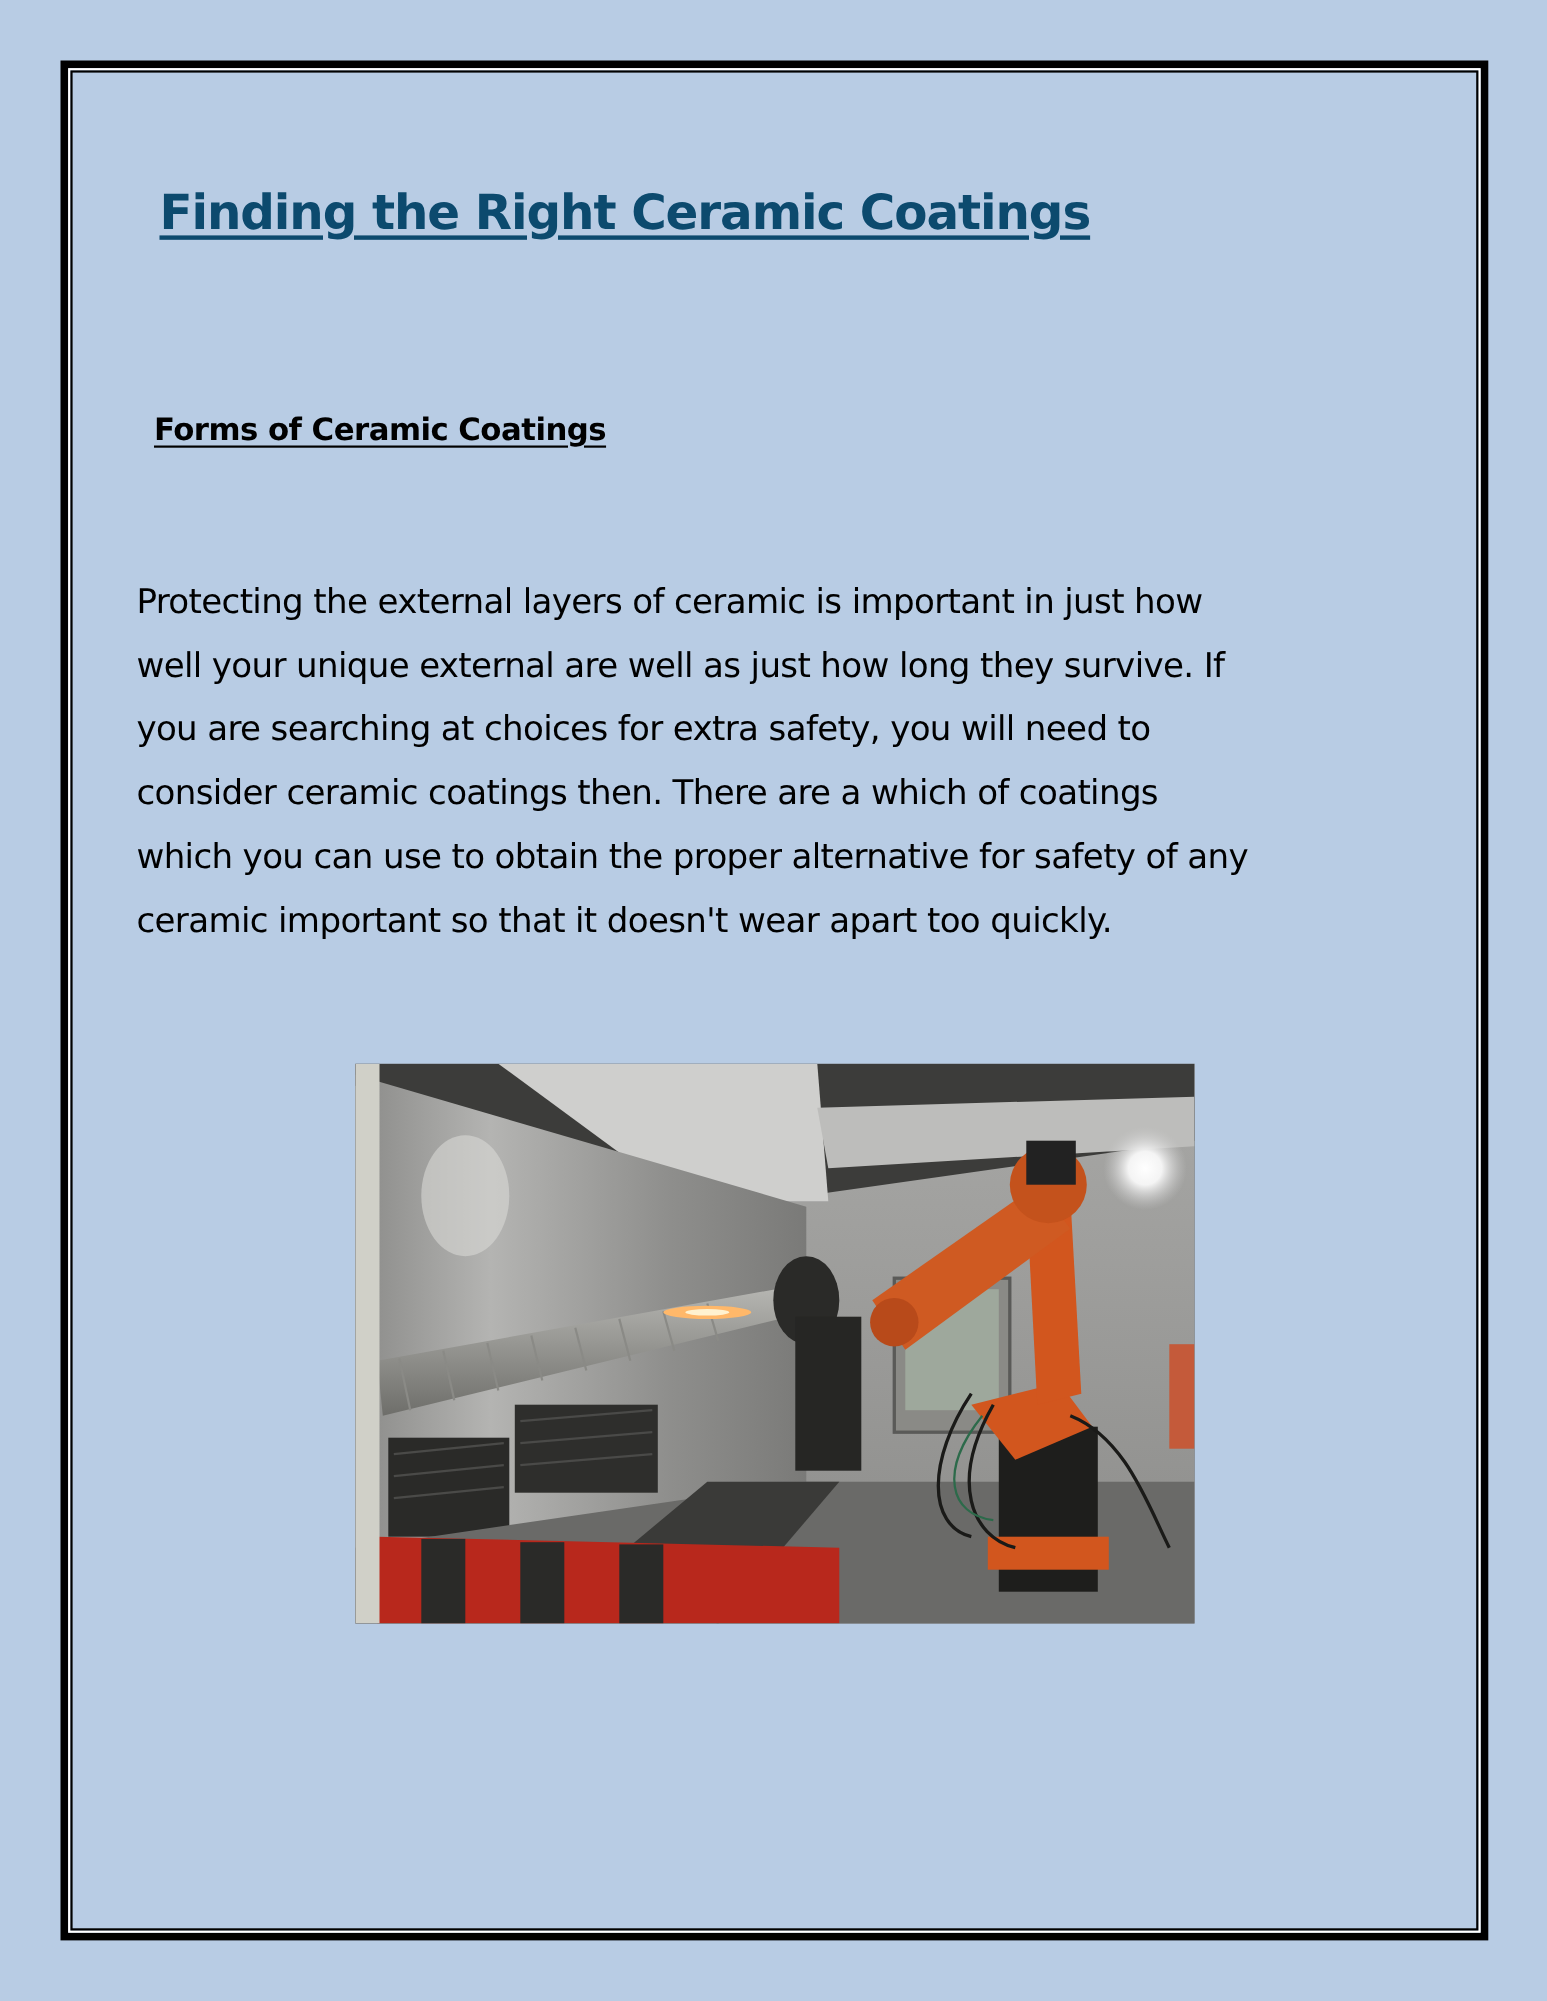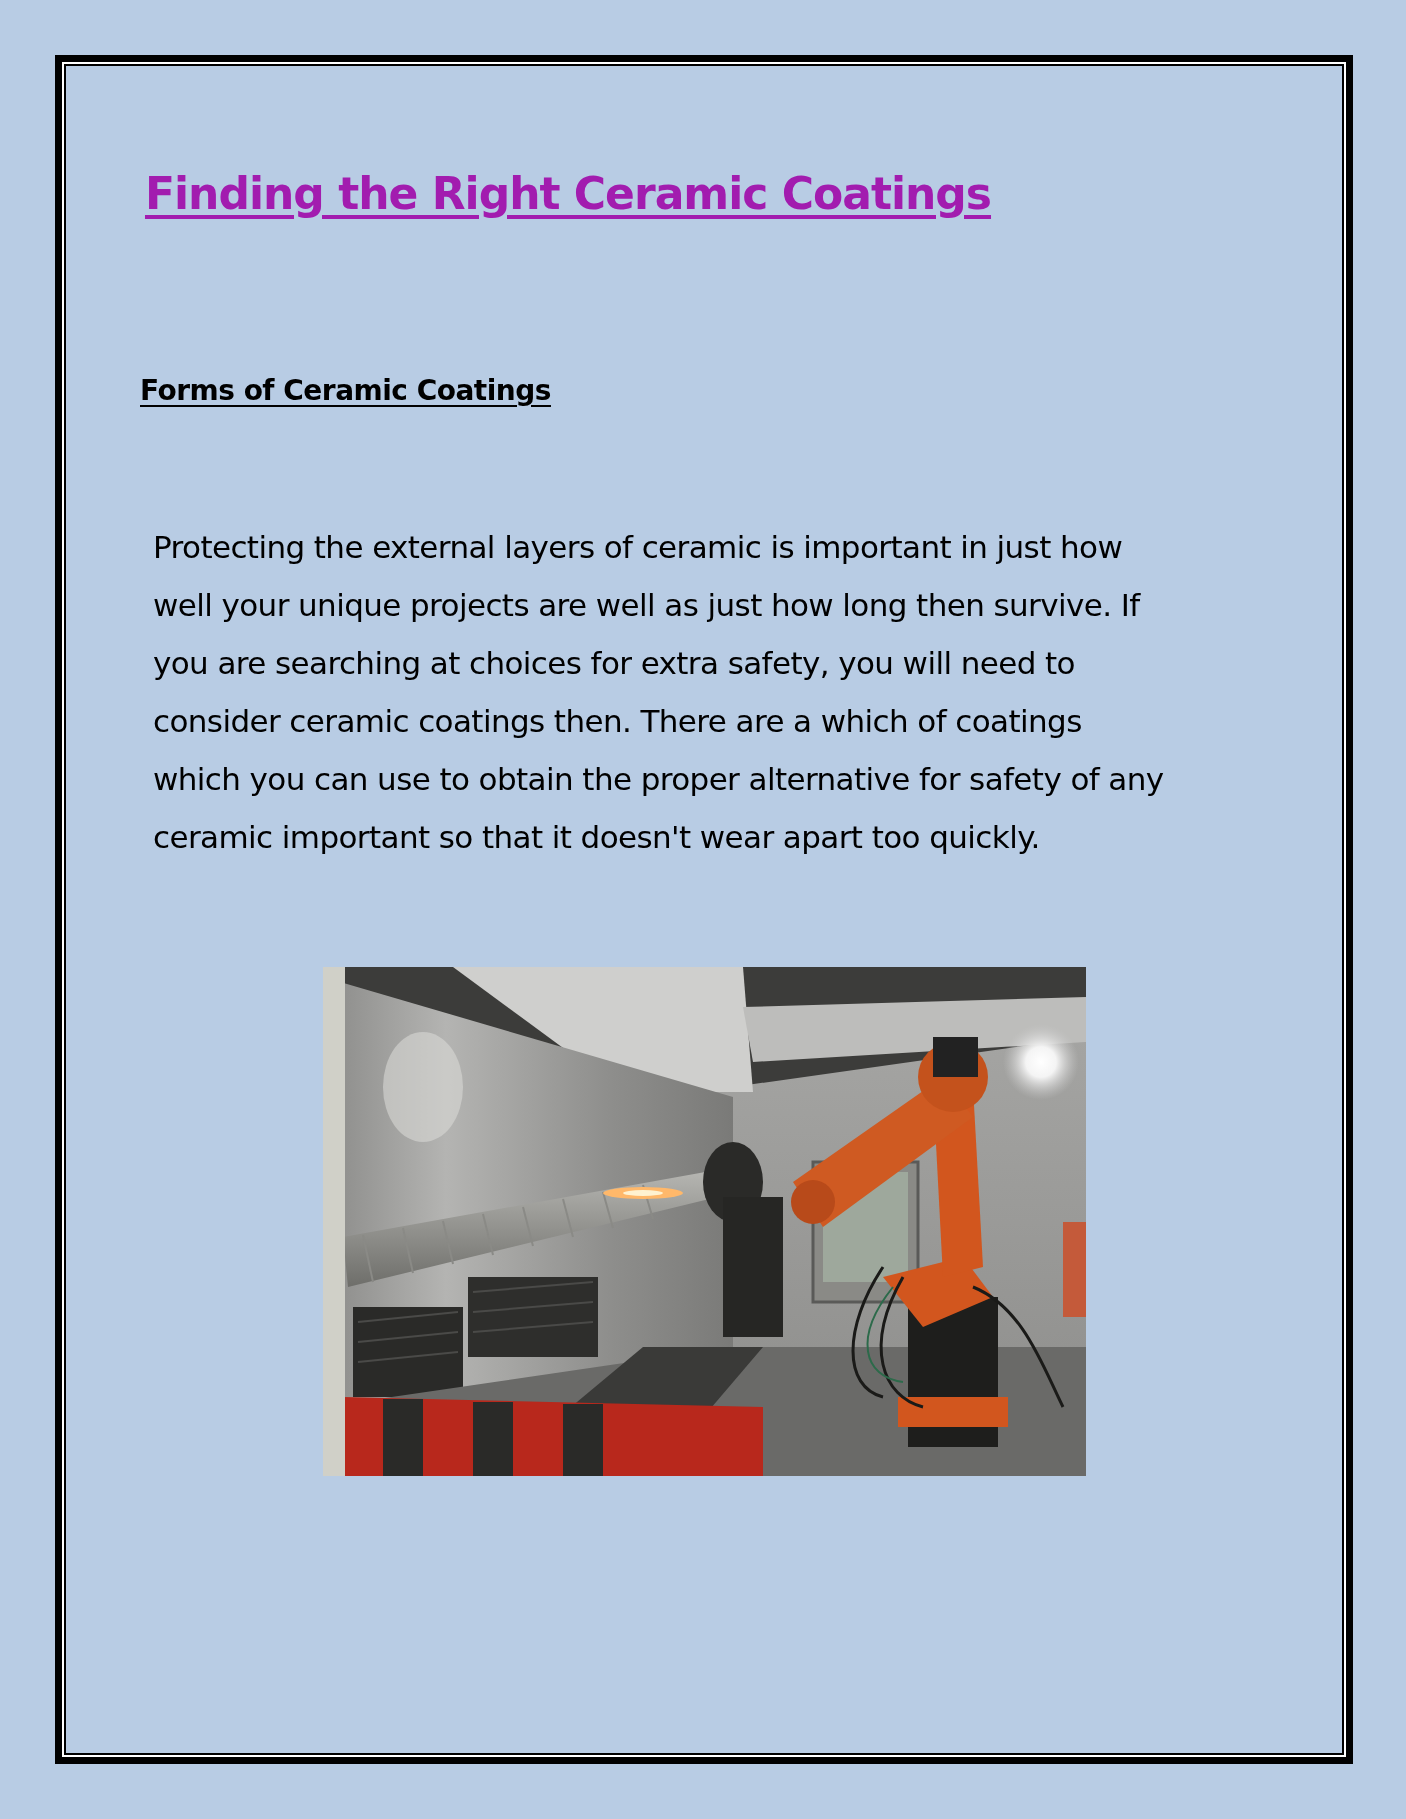--- a/index.html
+++ b/index.html
@@ -15,53 +15,53 @@
     position:absolute; left:64px; top:64px; width:1280px; height:1691px;
     border:2px solid #000; box-sizing:border-box;
   }
   .frame-gap {
     position:absolute; left:62px; top:62px; width:1284px; height:1695px;
     border:2px solid #fff; box-sizing:border-box;
   }
   .title {
     position:absolute; left:0; width:1136px; top:168px; text-align:center;
     font-family: "DejaVu Sans", sans-serif; font-weight:bold; font-size:44px;
-    color:#a21caf; text-decoration:underline; text-underline-offset:6px; letter-spacing:-1px;
+    color:#0c4a6e; text-decoration:underline; text-underline-offset:6px; letter-spacing:-1px;
   }
   .subheading {
     position:absolute; left:124px; top:358px;
     font-family: "DejaVu Sans", sans-serif; font-weight:bold; font-size:28px;
     color:#000; text-decoration:underline; text-underline-offset:5px; letter-spacing:-0.5px;
   }
   .body-text {
     position:absolute; left:124px; top:518px; width:1160px;
     font-family: "DejaVu Sans", sans-serif; font-size:31px; line-height:58px; color:#000;
     letter-spacing:-0.6px;
   }
-  .body-text span { display:block; white-space:nowrap;margin-left:29px; }
+  .body-text span { display:block; white-space:nowrap; }
   .photo {
     position:absolute; left:323px; top:967px; width:763px; height:509px; overflow:hidden;
     background:#6e6e6c;
   }
   .photo svg { display:block; }
 </style>
 </head>
 <body>
 
 <div class="frame-outer"></div>
 <div class="frame-gap"></div>
 <div class="frame-inner"></div>
 
 <h1 class="title" style="margin:0;">Finding the Right Ceramic Coatings</h1>
 
 <h2 class="subheading" style="margin:16px;">Forms of Ceramic Coatings</h2>
 
 <div class="body-text">
   <span>Protecting the external layers of ceramic is important in just how</span>
-  <span>well your unique projects are well as just how long then survive. If</span>
+  <span>well your unique external are well as just how long they survive. If</span>
   <span>you are searching at choices for extra safety, you will need to</span>
   <span>consider ceramic coatings then. There are a which of coatings</span>
   <span>which you can use to obtain the proper alternative for safety of any</span>
   <span>ceramic important so that it doesn't wear apart too quickly.</span>
 </div>
 
 <div class="photo" title="Orange industrial robot arm thermal-spraying a coating onto a rotating threaded shaft in a spray booth">
   <svg width="763" height="509" viewBox="0 0 763 509">
     <defs>
       <linearGradient id="wall" x1="0" y1="0" x2="1" y2="0">

